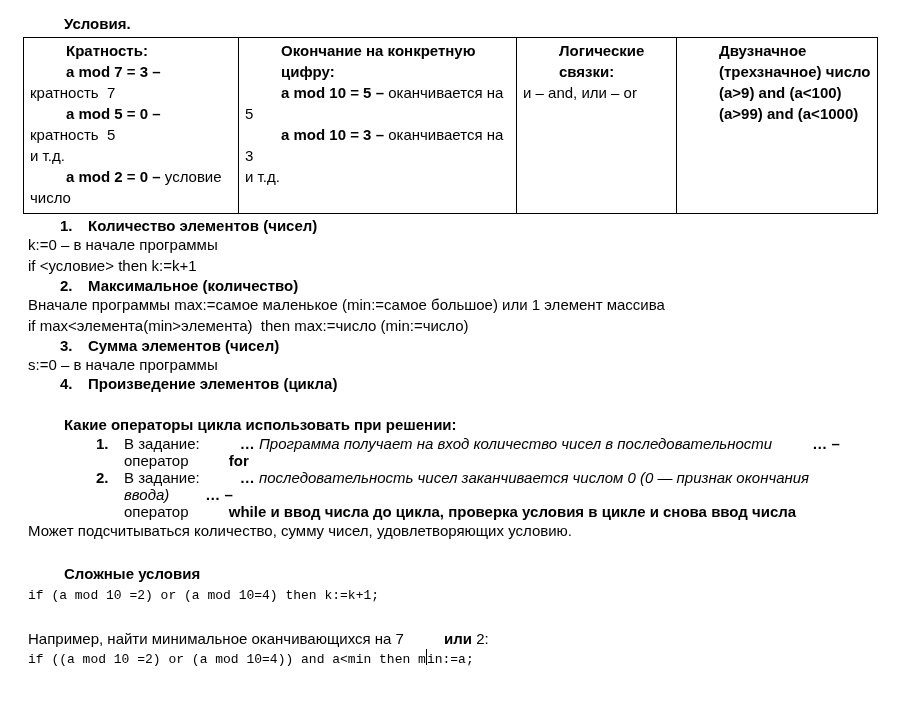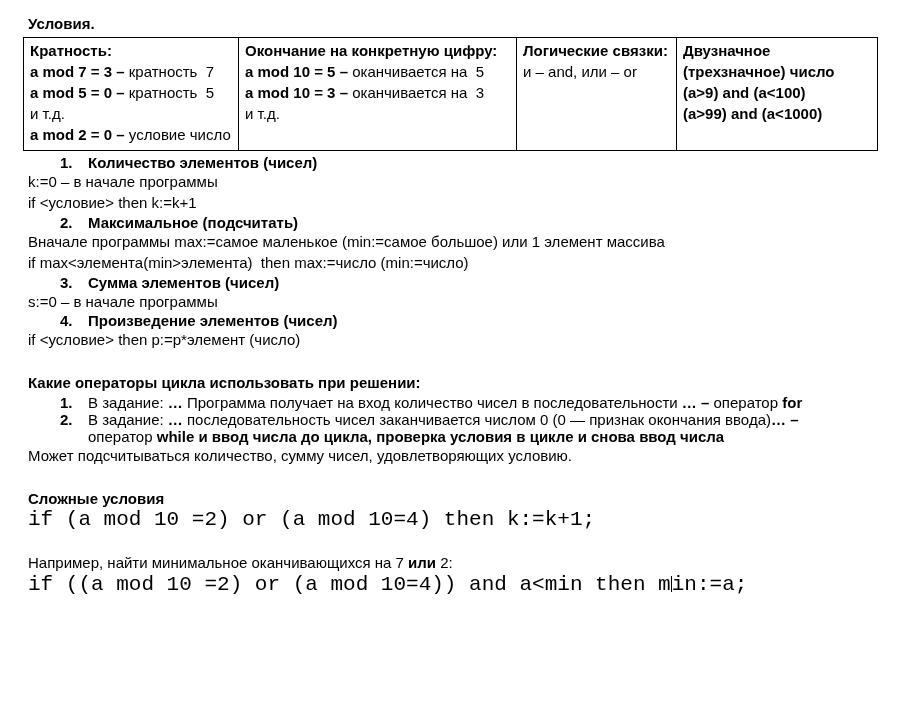--- a/index.html
+++ b/index.html
@@ -6,22 +6,22 @@
   body{
     width:900px;height:712px;
     color:#000;
     font-family:"Liberation Sans","DejaVu Sans",sans-serif;
     font-size:15px;
     overflow:hidden;
   }
   .page{padding:13px 22px 0 28px;}
   p{margin:0;line-height:21.5px;}
   .pre{white-space:pre-wrap;}
-  .b{font-weight:bold;}
-  .i{}
+  .b{font-weight:bold;margin-left:36px;}
+  .i{font-style:italic;}
   .gap{height:21.5px;}
 
   table.cond{
     border-collapse:collapse;
     table-layout:fixed;
     width:854px;
     margin:2px 0 3px -5px;
   }
   table.cond td{
     border:1px solid #000;
@@ -30,21 +30,21 @@
   }
   table.cond p{line-height:21px;}
 
   .li{display:flex;margin-left:32px;}
   .li .num{flex:none;width:28px;}
   .li .li-content{flex:1;min-width:0;}
   .li-head{font-weight:bold;}
 
   .code{
     font-family:"Liberation Mono","DejaVu Sans Mono",monospace;
-    font-size:21px;
+    font-size:13px;
     line-height:21.5px;
     white-space:pre-wrap;
   }
   .caret{
     display:inline-block;
     width:1px;height:16px;
     background:#000;
     vertical-align:-2px;
   }
 </style>
@@ -94,36 +94,35 @@
 
     <div class="li li-head">
       <span class="num">1.</span>
       <span class="li-content pre">Количество элементов (чисел)</span>
     </div>
     <p class="pre">k:=0 – в начале программы</p>
     <p class="pre">if &lt;условие&gt; then k:=k+1</p>
 
     <div class="li li-head">
       <span class="num">2.</span>
-      <span class="li-content pre">Максимальное (подсчитать)</span>
+      <span class="li-content pre">Максимальное (количество)</span>
     </div>
     <p class="pre">Вначале программы max:=самое маленькое (min:=самое большое) или 1 элемент массива</p>
     <p class="pre">if max&lt;элемента(min&gt;элемента)  then max:=число (min:=число)</p>
 
     <div class="li li-head">
       <span class="num">3.</span>
       <span class="li-content pre">Сумма элементов (чисел)</span>
     </div>
     <p class="pre">s:=0 – в начале программы</p>
 
     <div class="li li-head">
       <span class="num">4.</span>
-      <span class="li-content pre">Произведение элементов (чисел)</span>
+      <span class="li-content pre">Произведение элементов (цикла)</span>
     </div>
-    <p class="pre">if &lt;условие&gt; then p:=p*элемент (число)</p>
 
   </div>
 
   <div class="gap"></div>
 
   <div>
     <p class="b pre">Какие операторы цикла использовать при решении:</p>
 
     <div class="li">
       <span class="num b">1.</span>

